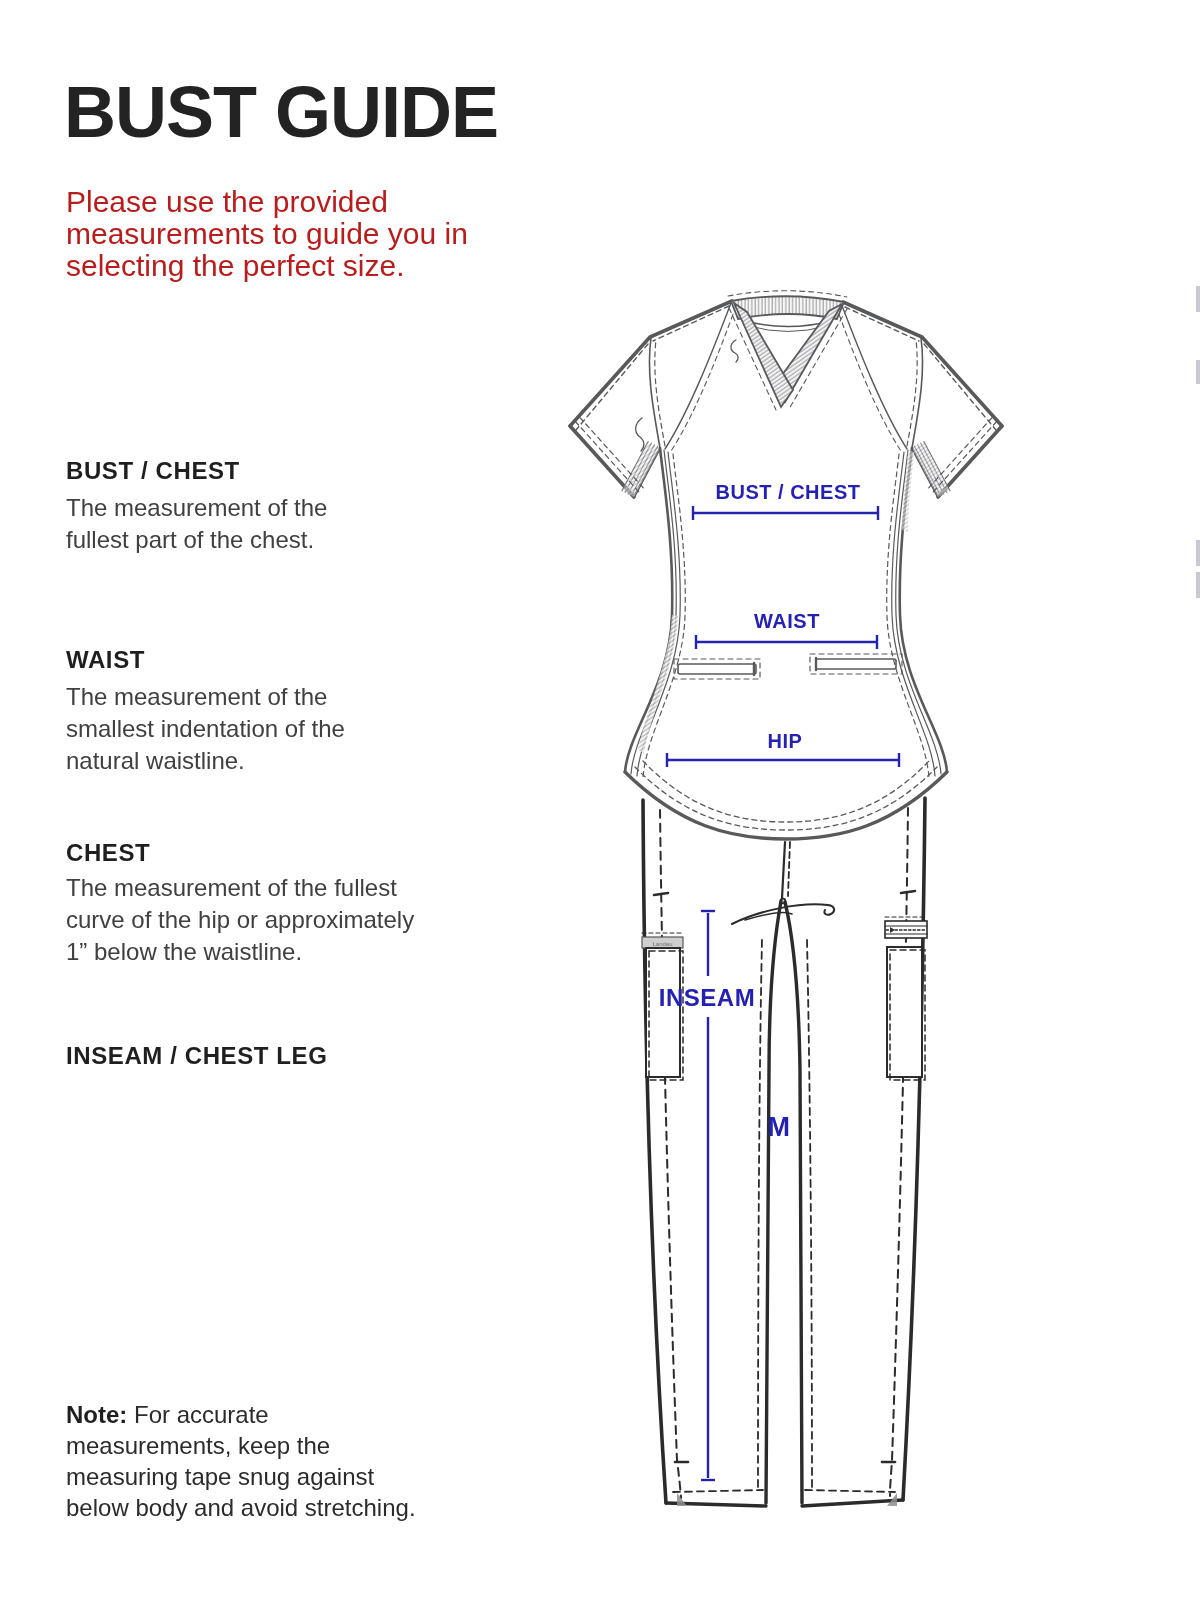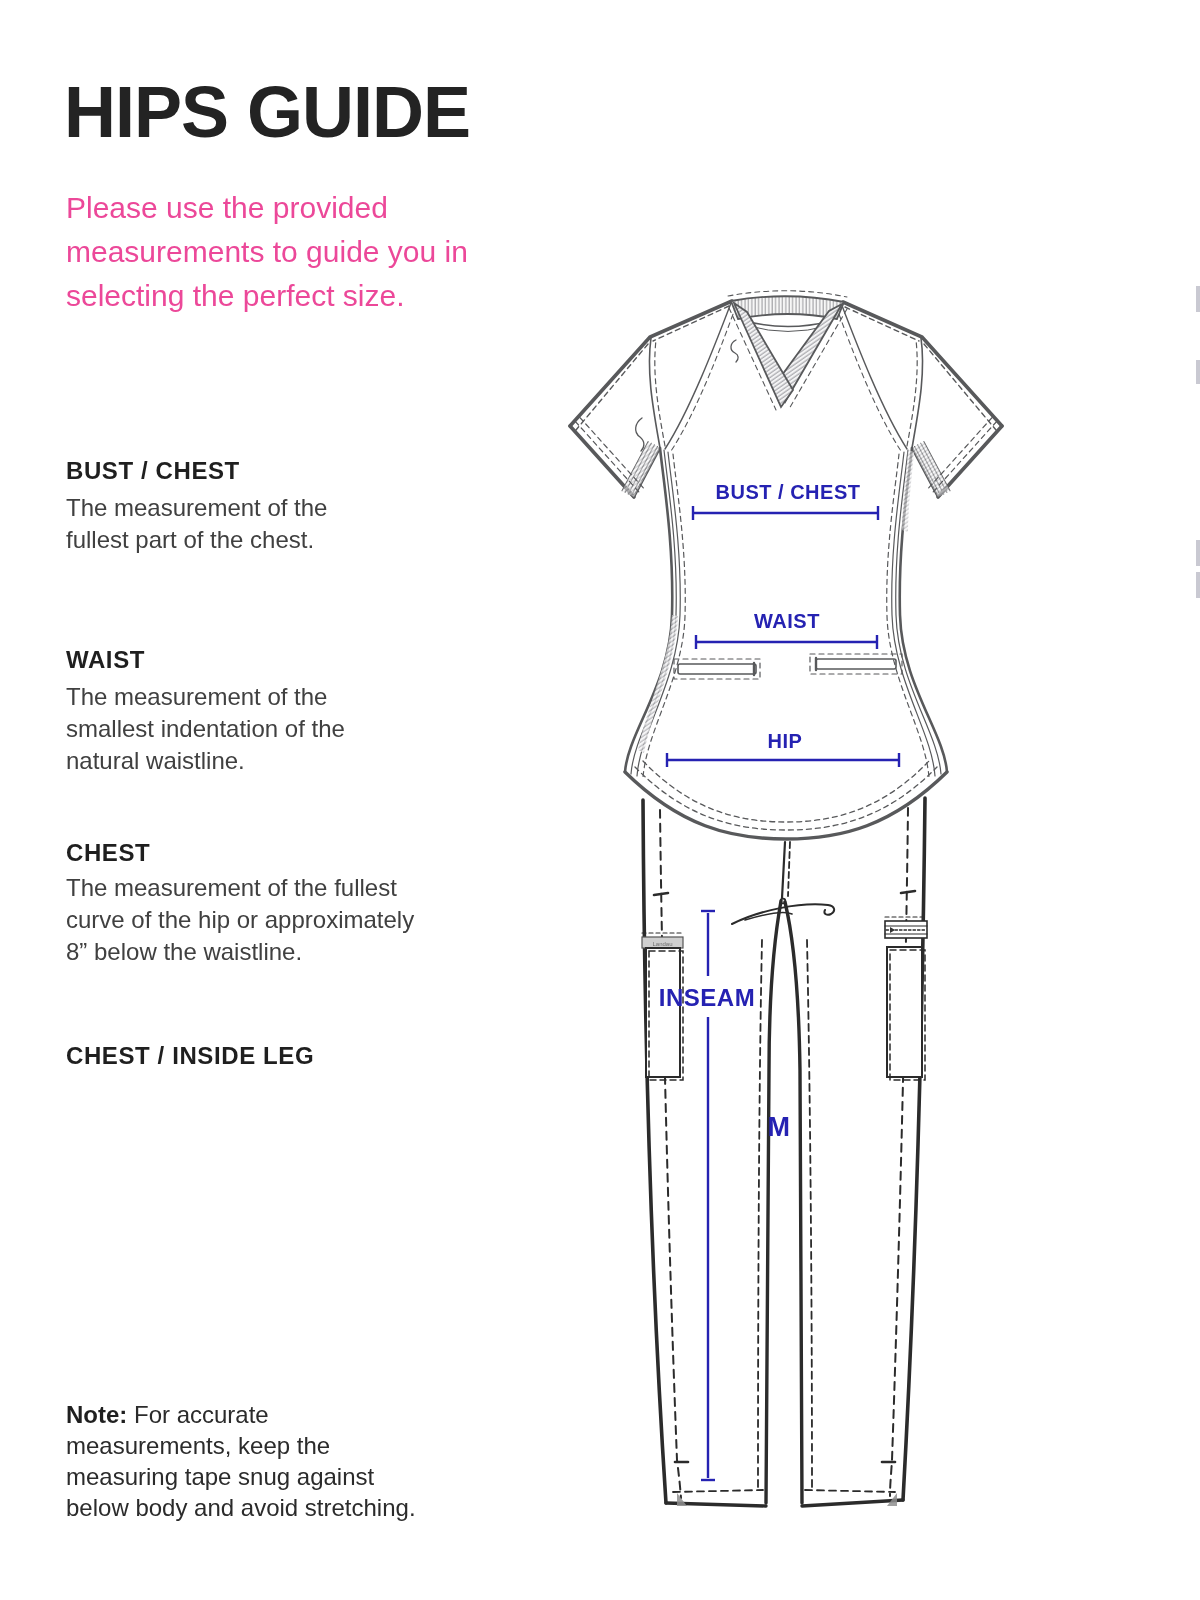--- a/index.html
+++ b/index.html
@@ -6,22 +6,22 @@
   #page{
     position:relative;width:1200px;height:1600px;background:#ffffff;overflow:hidden;
     font-family:"Liberation Sans","DejaVu Sans",sans-serif;color:#242424;
   }
   .abs{position:absolute;}
   .page-title{
     left:64px;top:76px;font-size:72px;line-height:1.0;font-weight:700;
     letter-spacing:-1px;color:#232323;white-space:nowrap;
   }
   .intro{
-    left:66px;top:186px;font-size:30px;line-height:44px;font-weight:400;
-    color:#ec4899;white-space:pre-line;
+    left:66px;top:186px;font-size:30px;line-height:32px;font-weight:400;
+    color:#b91c1c;white-space:pre-line;
   }
   .sec-head{
     left:66px;font-size:24px;line-height:30px;font-weight:700;letter-spacing:0.6px;
     color:#1f1f1f;white-space:nowrap;
   }
   .sec-body{
     left:66px;font-size:24px;line-height:32px;font-weight:400;color:#404040;
     white-space:pre-line;
   }
   .note{
@@ -30,40 +30,40 @@
   .note b{font-weight:700;color:#1f1f1f;text-align:center;}
   .edge-mark{position:absolute;width:4px;background:#c9c9d2;right:0;}
   svg text{font-family:"Liberation Sans","DejaVu Sans",sans-serif;}
   .blue-label{font-weight:700;letter-spacing:0.5px;}
 </style>
 </head>
 <body>
 
 <div id="page">
 
-  <div class="abs page-title">HIPS GUIDE</div>
+  <div class="abs page-title">BUST GUIDE</div>
   <div class="abs intro">Please use the provided
 measurements to guide you in
 selecting the perfect size.</div>
 
   <div class="abs sec-head" style="top:456px">BUST / CHEST</div>
   <div class="abs sec-body" style="top:492px">The measurement of the
 fullest part of the chest.</div>
 
   <div class="abs sec-head" style="top:645px">WAIST</div>
   <div class="abs sec-body" style="top:681px">The measurement of the
 smallest indentation of the
 natural waistline.</div>
 
   <div class="abs sec-head" style="top:838px">CHEST</div>
   <div class="abs sec-body" style="top:872px">The measurement of the fullest
 curve of the hip or approximately
-8” below the waistline.</div>
-
-  <div class="abs sec-head" style="top:1041px">CHEST / INSIDE LEG</div>
+1” below the waistline.</div>
+
+  <div class="abs sec-head" style="top:1041px">INSEAM / CHEST LEG</div>
 
   <p class="abs note" style="margin:0"><b>Note:</b> <span>For accurate
 measurements, keep the
 measuring tape snug against
 below body and avoid stretching.</span></p>
 
   <div class="edge-mark" style="top:286px;height:26px"></div>
   <div class="edge-mark" style="top:360px;height:24px"></div>
   <div class="edge-mark" style="top:540px;height:26px"></div>
   <div class="edge-mark" style="top:572px;height:26px"></div>

